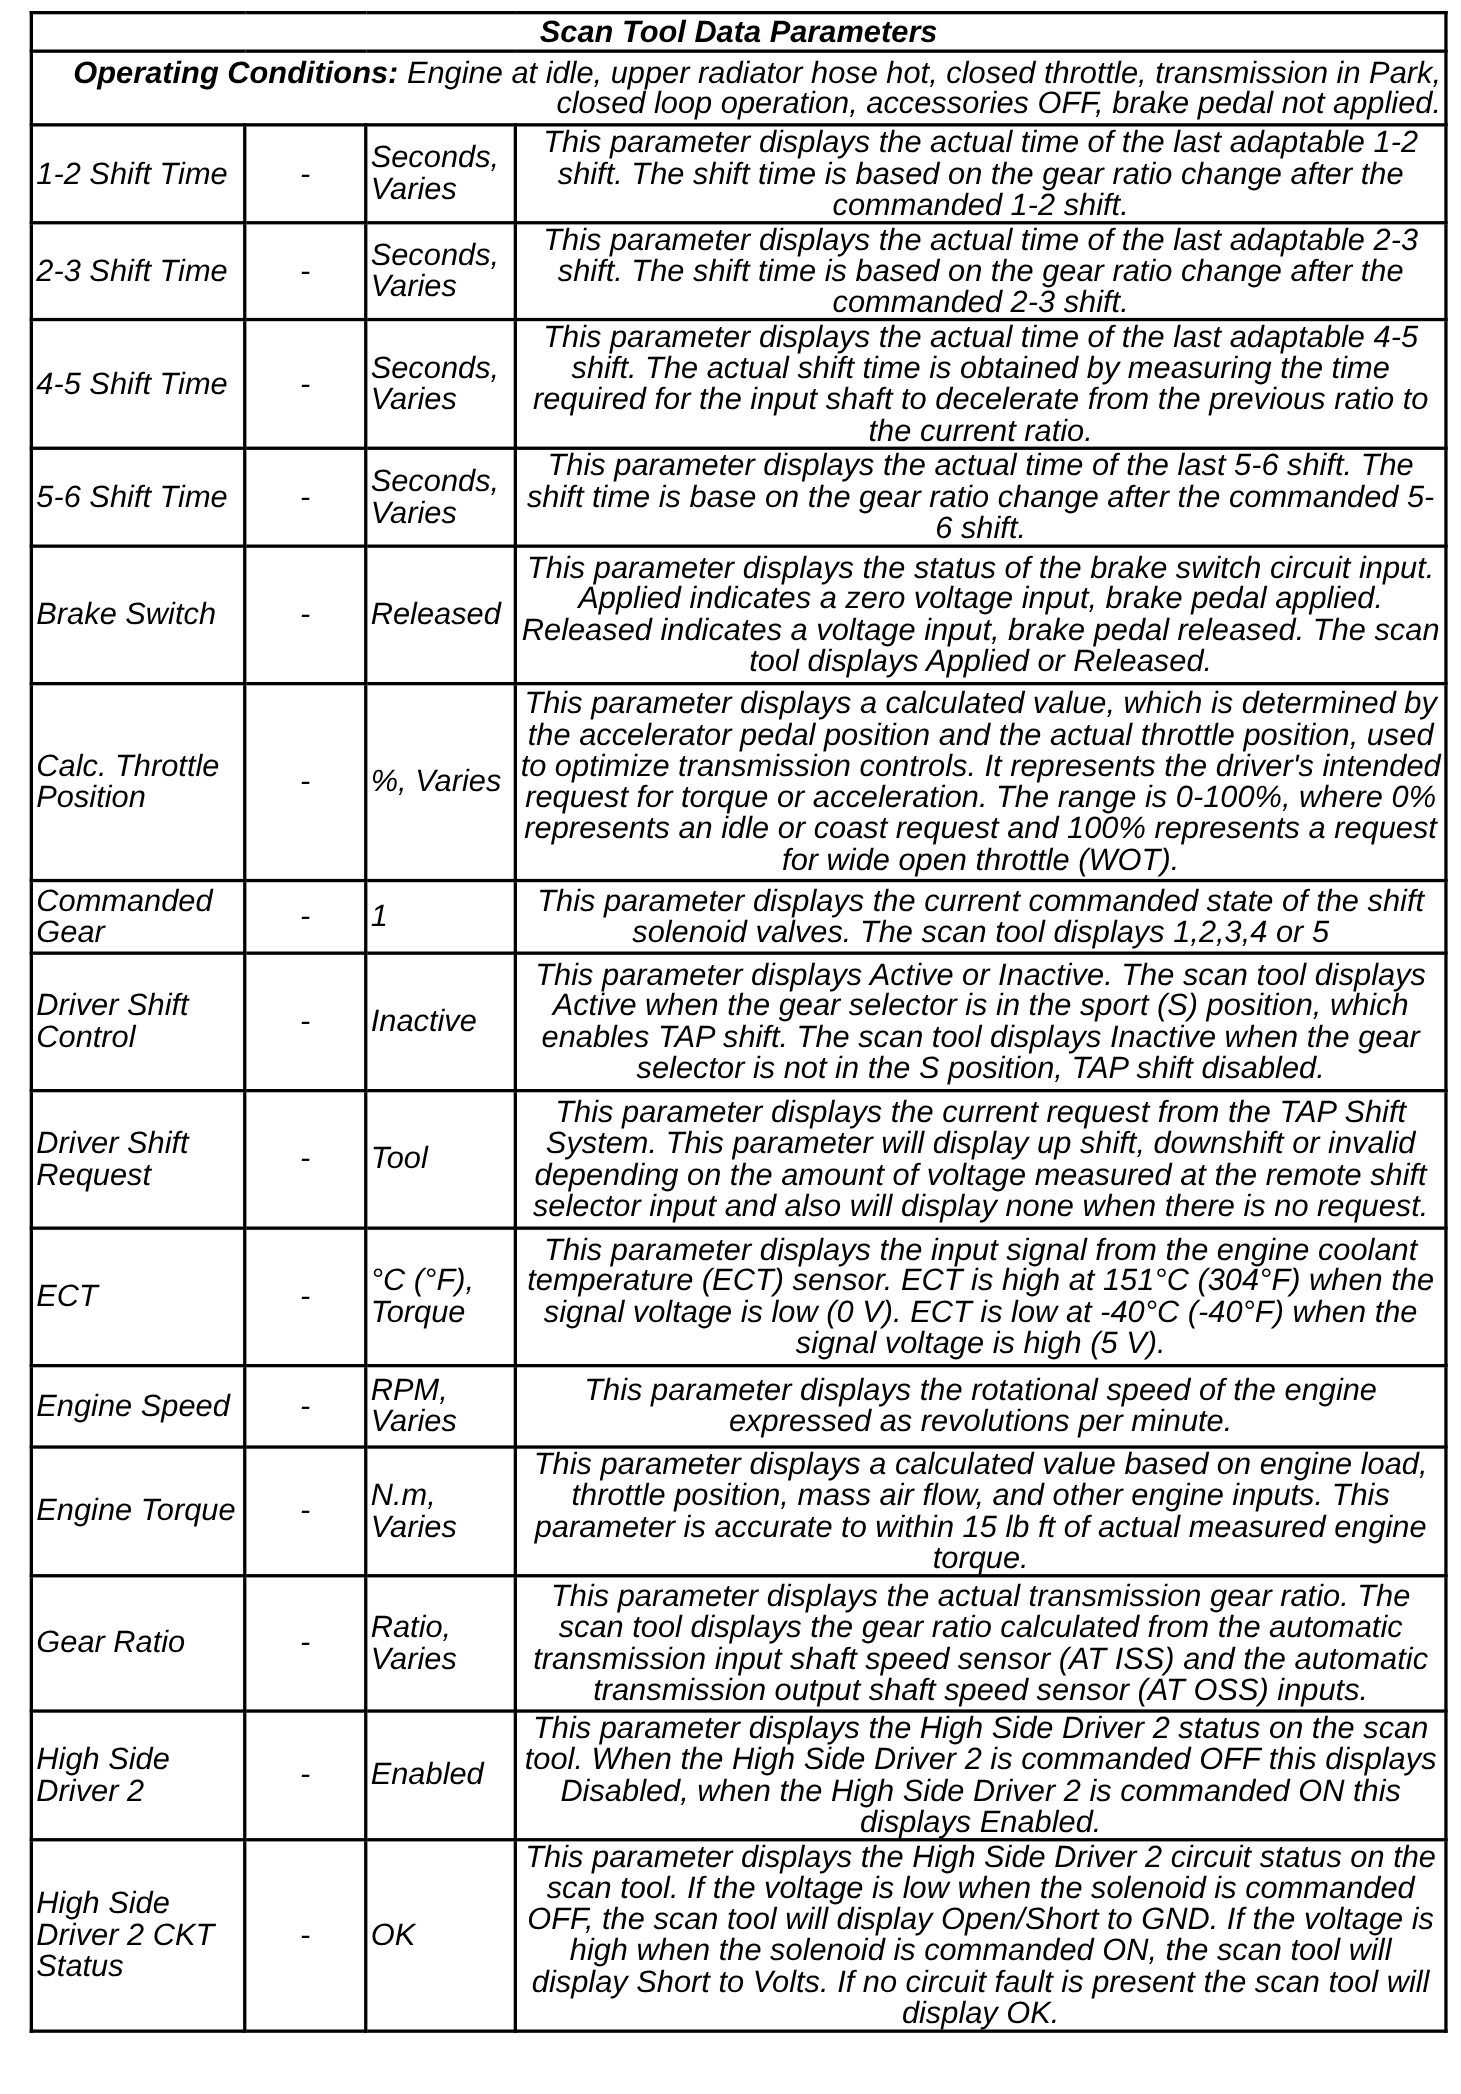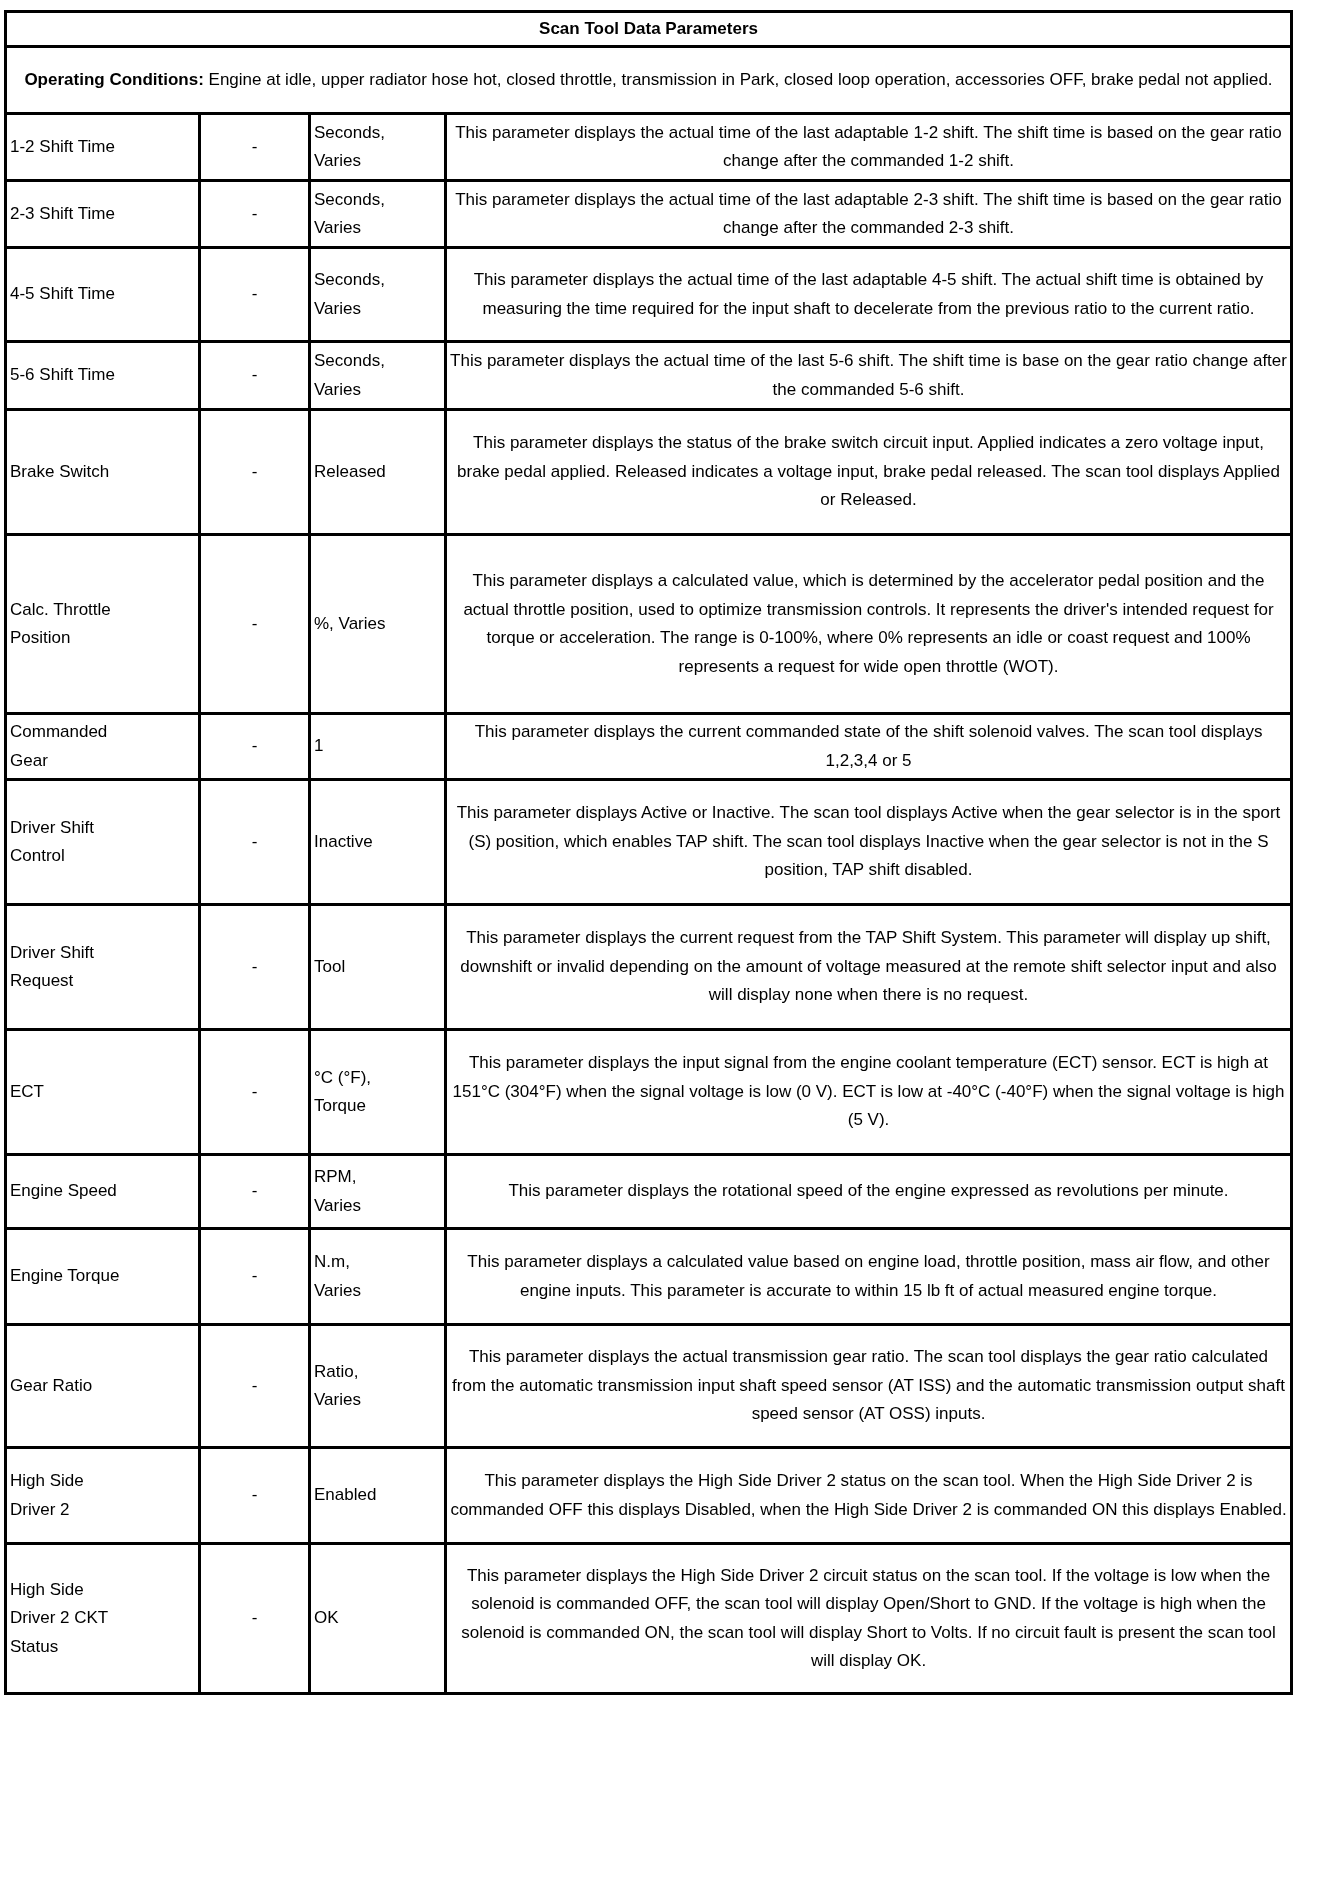--- a/index.html
+++ b/index.html
@@ -1,32 +1,33 @@
 <!DOCTYPE html>
 <html><head>
   <meta charset="utf-8">
   <style>
     html, body { margin: 0; padding: 0; background: #ffffff; }
     body { width: 1328px; height: 1904px; position: relative; font-family: "Liberation Sans", sans-serif; color: #000; }
     table.scan {
-      position: absolute; left: 4px; top: 10px;
+      position: absolute; left: 27px; top: 10px;
       width: 1286px;
       border-collapse: collapse;
       table-layout: fixed;
-      font-size: 17px;
+      font-size: 28px;
       line-height: 28.5px;
+      font-style: italic;
     }
     table.scan td, table.scan th {
       border: 3px solid #000;
       padding: 0 3px;
       vertical-align: middle;
     }
     th.title { font-weight: bold; text-align: center; height: 32px; }
     th.colh { font-weight: bold; text-align: center; height: 66px; line-height: 28px; }
-    td.cond { text-align: center; height: 64px; }
+    td.cond { text-align: right; height: 64px; }
     td.cond b { font-weight: bold; }
     td.param { text-align: left; margin-top: 46px; }
     td.state { text-align: center; }
     td.expected { text-align: left; }
     td.desc { text-align: center; }
     .pre { white-space: pre-line; }
   </style>
 </head>
 <body>
 

